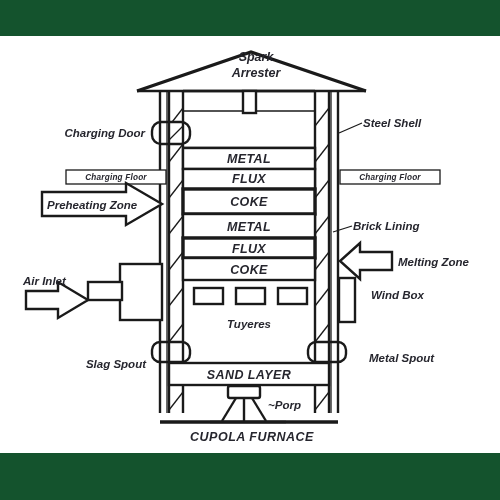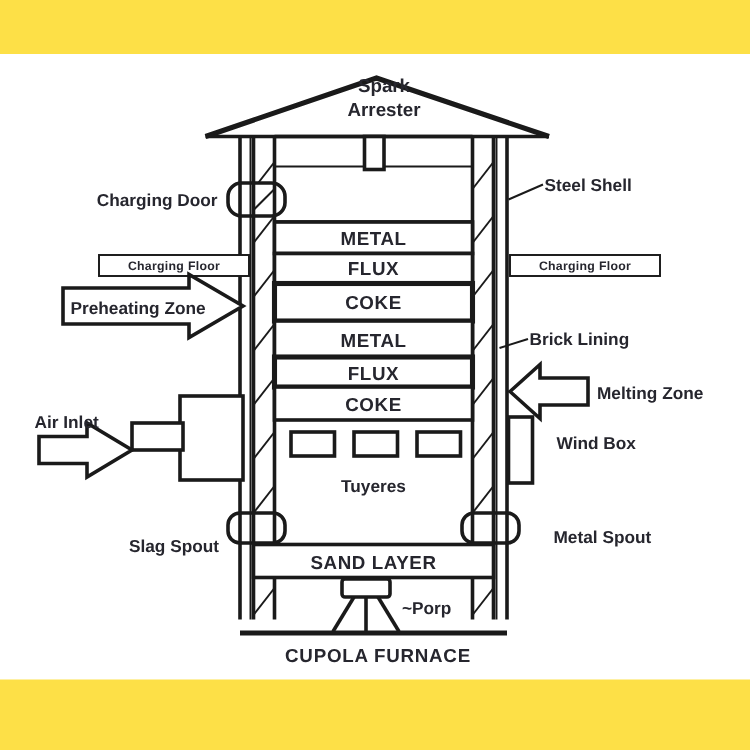--- a/index.html
+++ b/index.html
@@ -7,22 +7,23 @@
     padding: 0;
     background: #000000;
     width: 500px;
     height: 500px;
     overflow: hidden;
   }
   #stage {
     position: relative;
     width: 500px;
     height: 500px;
-    background: #fde047;
+    background: #14532d;
     font-family: "Liberation Sans", sans-serif;
+    font-style: italic;
   }
   #content {
     position: absolute;
     left: 0;
     top: 36px;
     width: 500px;
     height: 417px;
     background: #ffffff;
   }
   svg.diagram {

